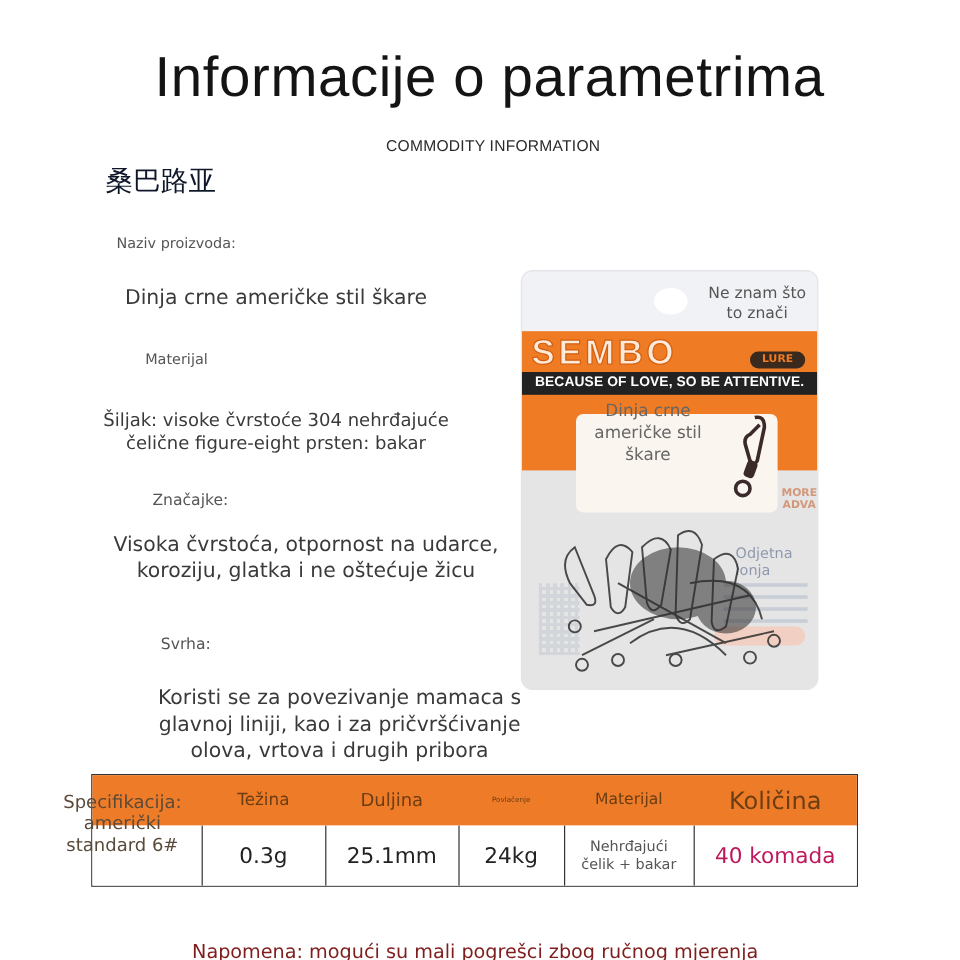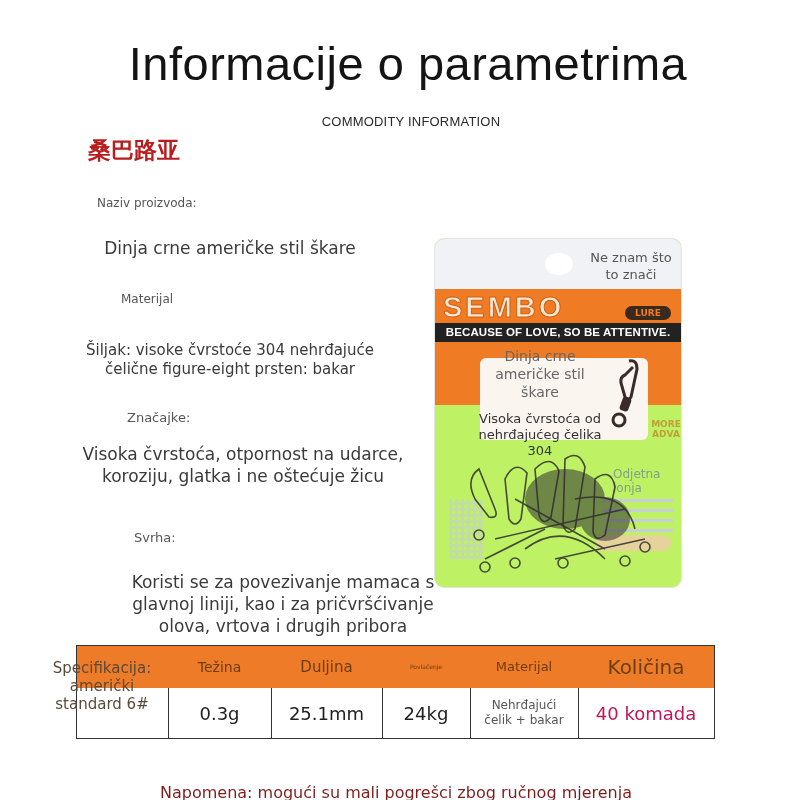--- a/index.html
+++ b/index.html
@@ -3,37 +3,37 @@
 <meta charset="utf-8">
 <style>
   * { box-sizing: border-box; margin: 0; padding: 0; }
   html, body { width: 800px; height: 800px; background: #ffffff; overflow: hidden; }
   body { position: relative; font-family: "DejaVu Sans", sans-serif; color: #333; }
 
   .title { position: absolute; left: 0; top: 36px; width: 816px; text-align: center;
     font-family: "Liberation Sans", sans-serif; font-size: 47px; color: #141414; letter-spacing: 0.5px; }
   .subtitle { position: absolute; left: 0; top: 114px; width: 822px; text-align: center;
     font-family: "Liberation Sans", sans-serif; font-size: 13px; color: #2a2a2a; letter-spacing: 0.2px; }
-  .brand-cn { position: absolute; left: 88px; top: 135px; font-size: 23px; font-weight: bold; color: #b91c1c; }
+  .brand-cn { position: absolute; left: 88px; top: 135px; font-size: 23px; font-weight: normal; color: #0f172a; }
 
   .label { position: absolute; font-size: 12px; color: #555; margin-left: 31px; }
   .value { position: absolute; text-align: center; color: #3a3a3a; }
 
   .lbl-name { left: 66px; top: 196px; font-size: 12px; }
   .val-name { left: 80px; top: 238px; width: 300px; font-size: 17px; }
   .lbl-material { left: 90px; top: 292px; }
   .val-material { left: 70px; top: 341px; width: 320px; font-size: 15px; line-height: 19px; }
   .lbl-features { left: 96px; top: 410px; font-size: 13px; }
-  .val-features { left: 80px; top: 443px; width: 326px; font-size: 17px; line-height: 22px; }
+  .val-features { left: 92px; top: 443px; width: 326px; font-size: 17px; line-height: 22px; }
   .lbl-purpose { left: 103px; top: 530px; font-size: 13px; }
   .val-purpose { left: 100px; top: 571px; width: 318px; font-size: 17px; line-height: 22px; margin-left: 24px; }
 
   
-  .pkg { position: absolute; left: 434px; top: 238px; width: 248px; height: 350px;
-    background: #bef264; border-radius: 10px; overflow: hidden; border: 1px solid #e2e4e8; }
+  .pkg { position: absolute; left: 434px; top: 225px; width: 248px; height: 350px;
+    background: #e5e5e5; border-radius: 10px; overflow: hidden; border: 1px solid #e2e4e8; }
   .pkg-top { position: absolute; left: 0; top: 0; width: 100%; height: 50px; background: #f0f2f5; }
   .pkg-hole { position: absolute; left: 110px; top: 14px; width: 28px; height: 22px; border-radius: 50%; background: #fff; }
   .pkg-unknown { position: absolute; left: 148px; top: 10px; width: 96px; text-align: center; font-size: 13px; line-height: 17px; color: #555; }
   .pkg-orange { position: absolute; left: 0; top: 50px; width: 100%; height: 116px; background: #ef7c24; }
   .pkg-logo { position: absolute; left: 8px; top: 2px; font-family: "Liberation Sans", sans-serif; font-size: 29px; color: #ffe9d8;
     letter-spacing: 3px; font-weight: bold; -webkit-text-stroke: 1px #d15f10; }
   .pkg-logo-line { position: absolute; left: 8px; top: 35px; width: 162px; height: 2px; background: #ffe9d8; }
   .pkg-lure { position: absolute; left: 190px; top: 17px; width: 46px; height: 14px; background: #3a2a1e; border-radius: 8px;
     color: #ef7c24; font-size: 9px; text-align: center; line-height: 14px; font-weight: bold; }
   .pkg-slogan { position: absolute; left: 0; top: 34px; width: 100%; height: 19px; background: #222;
@@ -86,21 +86,20 @@
   <div class="pkg-hole"></div>
   <div class="pkg-unknown">Ne znam što to znači</div>
   <div class="pkg-orange">
     <div class="pkg-logo">SEMBO</div>
     <div class="pkg-logo-line"></div>
     <div class="pkg-lure">LURE</div>
     <div class="pkg-slogan">BECAUSE OF LOVE, SO BE ATTENTIVE.</div>
     <div class="pkg-card"></div>
   </div>
   <div class="pkg-card-title">Dinja crne američke stil škare</div>
-  <div class="pkg-card-desc">Visoka čvrstoća od nehrđajućeg čelika 304</div>
   <svg class="pkg-swivel" viewBox="0 0 40 80">
     <path d="M22 4 Q30 2 30 12 L24 40 Q22 44 18 40 L14 26 Q13 20 18 18 L26 10" fill="none" stroke="#3a2a2a" stroke-width="3"></path>
     <rect x="14" y="40" width="9" height="14" rx="3" fill="#3a2a2a" transform="rotate(20 18 47)"></rect>
     <circle cx="12" cy="63" r="6" fill="none" stroke="#3a2a2a" stroke-width="3"></circle>
   </svg>
   <div class="pkg-side">MORE ADVA</div>
   <div class="pkg-odjetna">
     <div>Odjetna</div>
     <div>lonja</div>
   </div>

